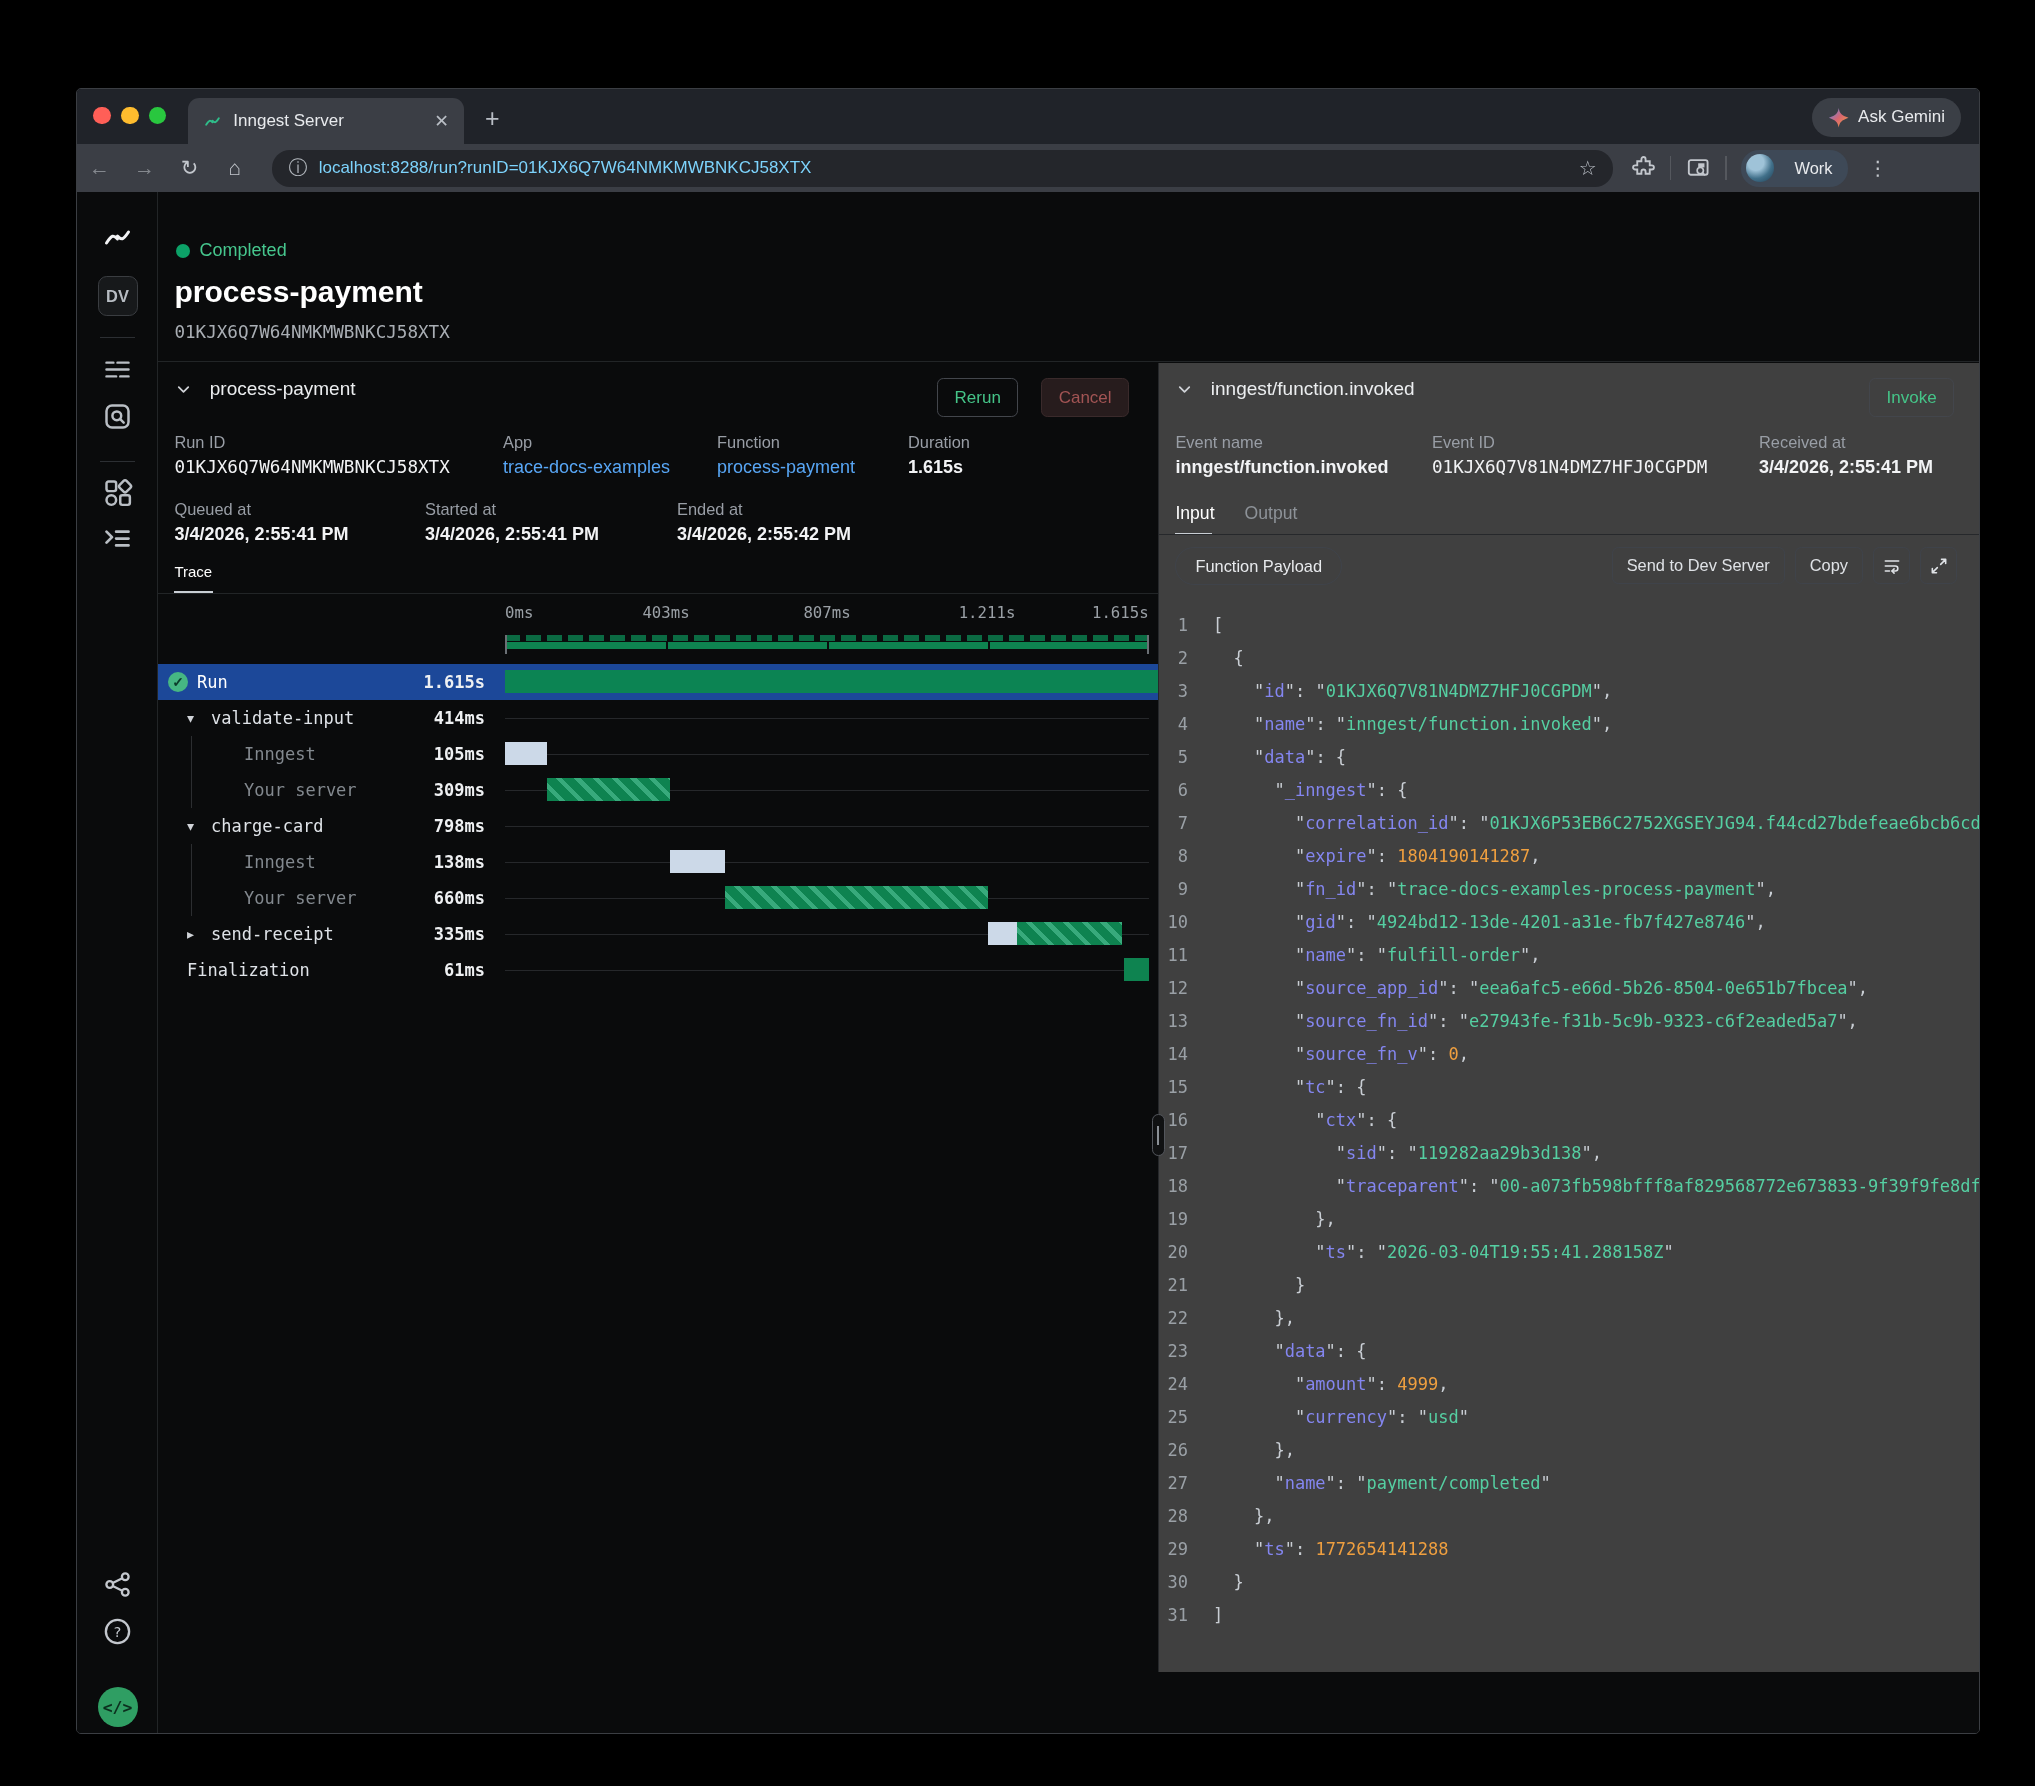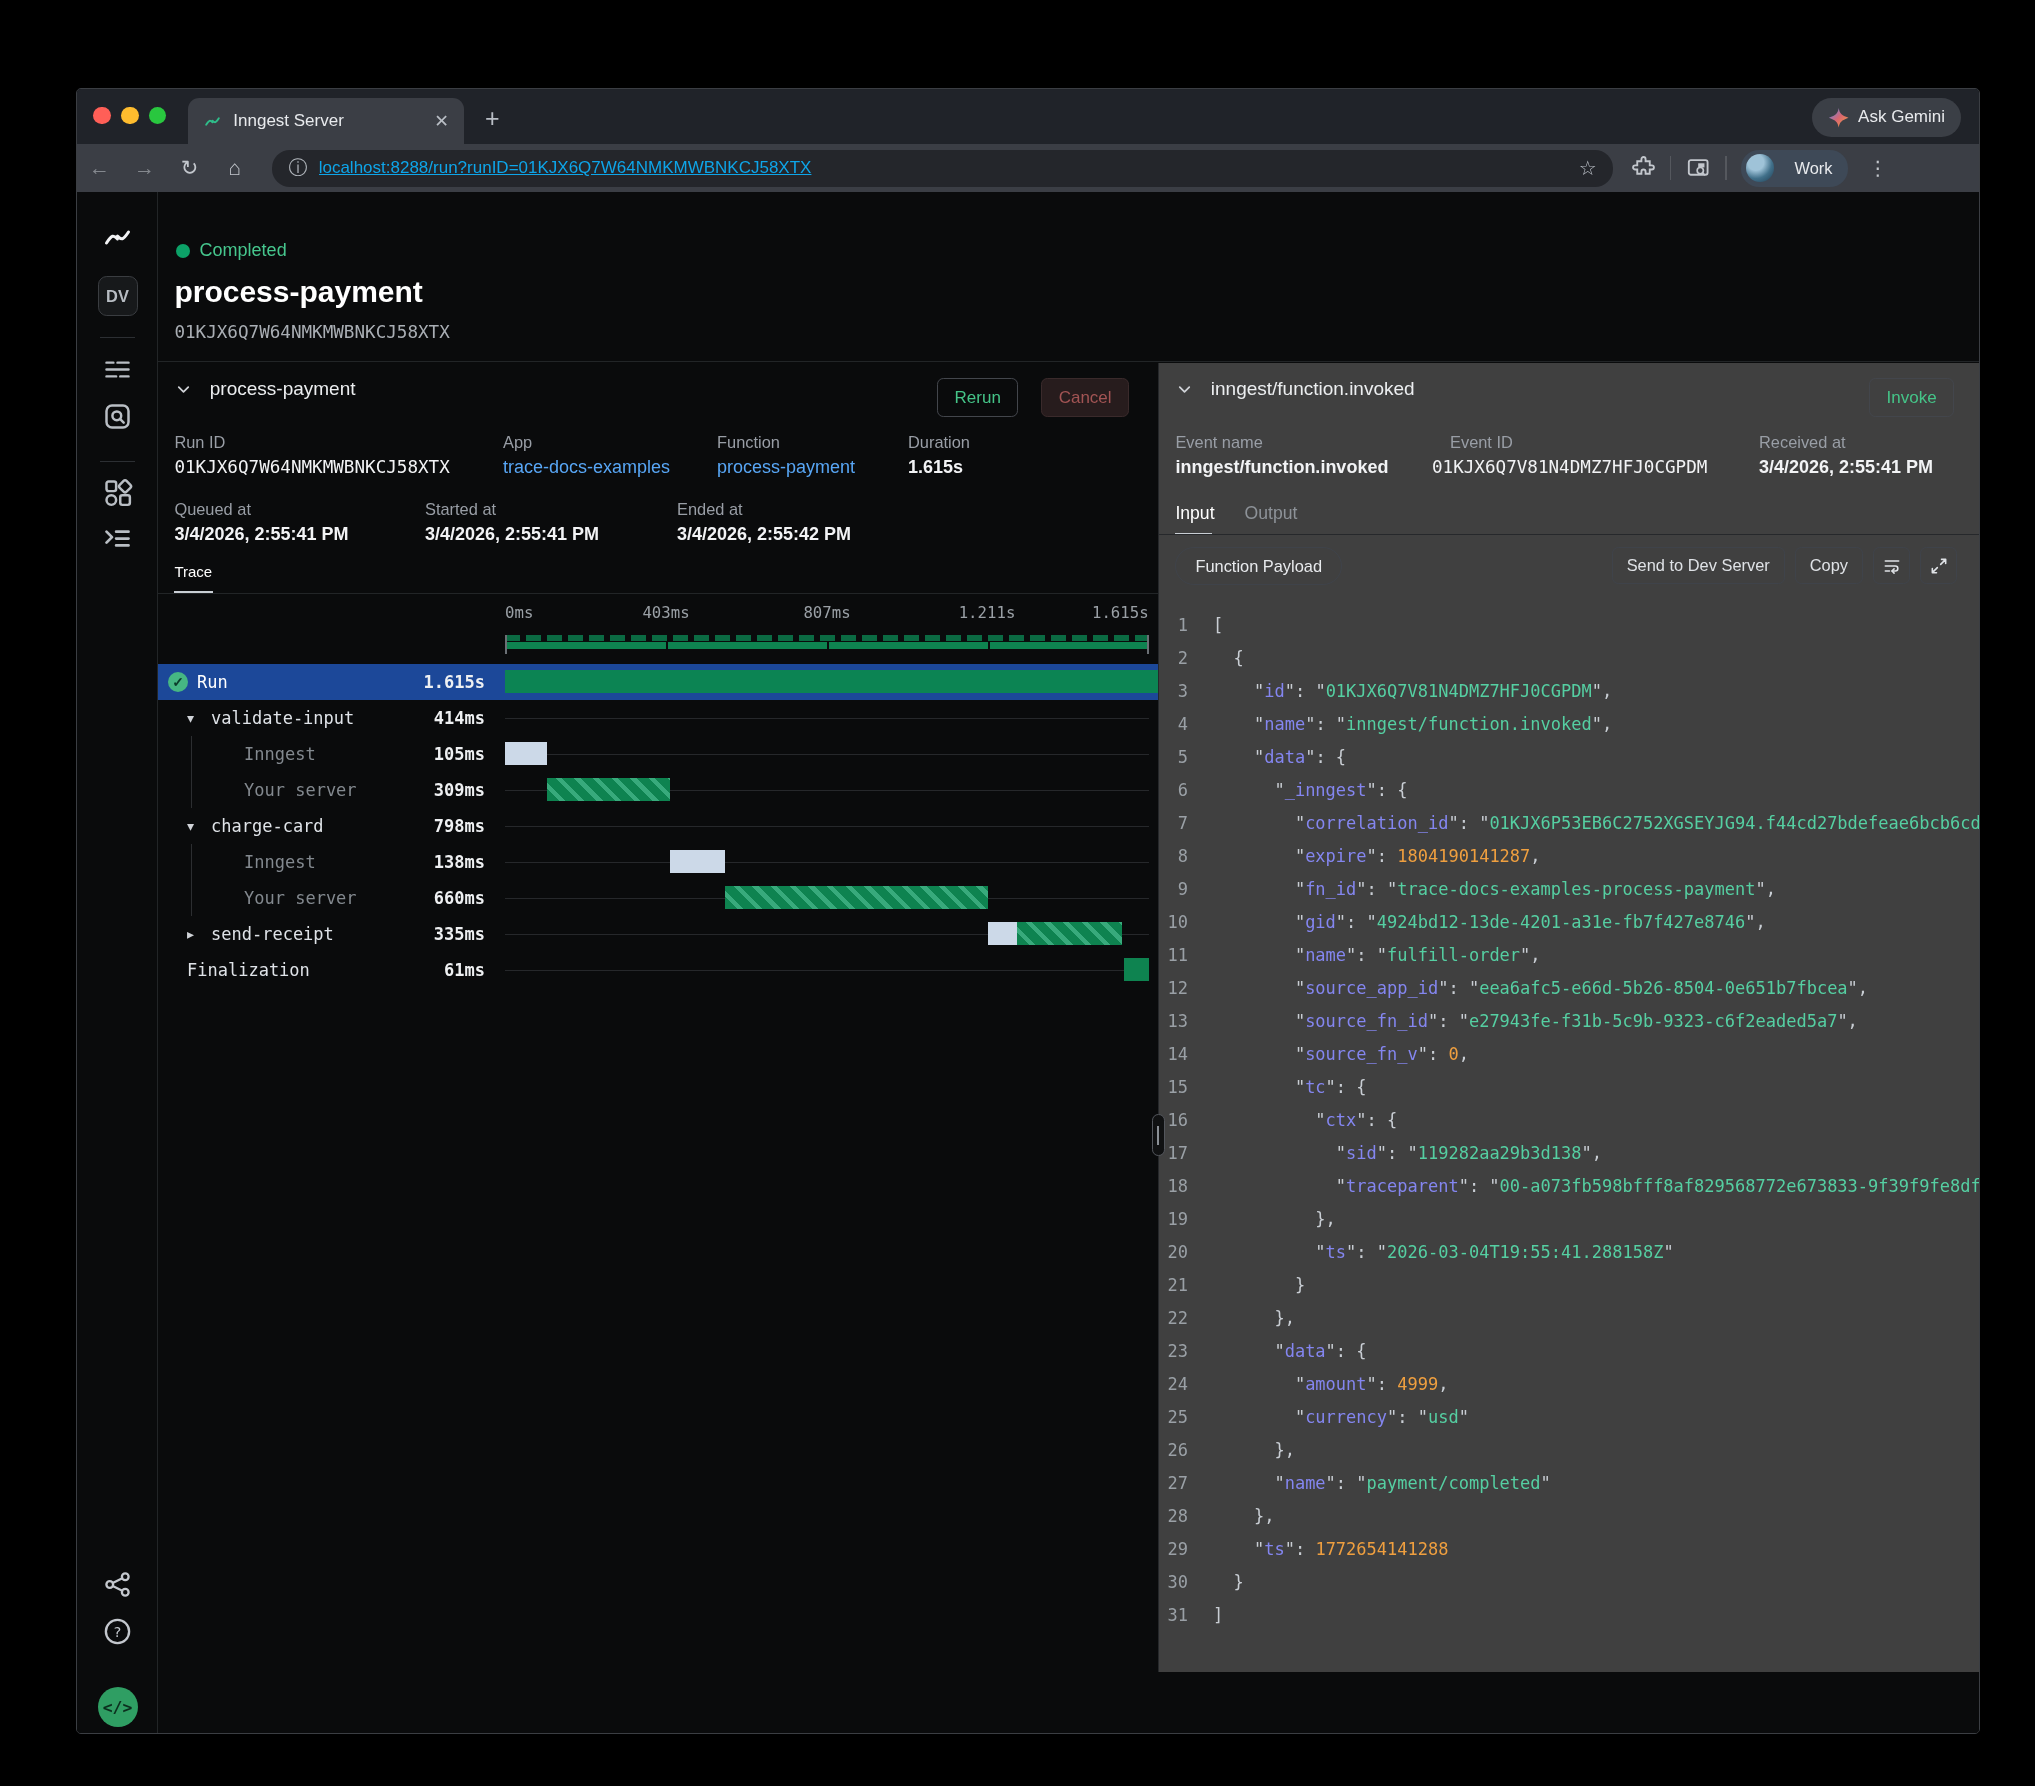--- a/index.html
+++ b/index.html
@@ -28,21 +28,21 @@
   .askgemini .label { font-size:17px; color:#e8eaed; }
 
   
   .toolbar { position:absolute; left:0; top:55px; right:0; height:48px; background:#3b3e45;
              display:flex; align-items:center; }
   .nav-ic { width:45px; text-align:center; font-size:21px; color:#c3c7cd; }
   .nav-ic.dim { color:#84888e; }
   .urlpill { position:relative; margin-left:15px; width:1341px; height:37px; border-radius:18px;
              background:#24262b; display:flex; align-items:center; padding:0 16.4px; gap:11.3px; }
   .urlpill .info { font-size:19px; color:#aeb3b9; }
-  .urlpill .url { font-size:17px; color:#0ea5e9; flex:1; white-space:nowrap; overflow:hidden;text-decoration:underline; }
+  .urlpill .url { font-size:17px; color:#7dd3fc; flex:1; white-space:nowrap; overflow:hidden; }
   .urlpill .star { font-size:20px; color:#b9bec5; }
   .tb-right { display:flex; align-items:center; margin-left:17.6px; gap:14px; }
   .tb-divider { width:1.3px; height:24px; background:#55585e; }
   .profile { height:37px; border-radius:18px; background:#3e4957; display:flex; align-items:center;
              padding:0 15px 0 5px; gap:21px; }
   .avatar { width:28px; height:28px; border-radius:50%;
             background:radial-gradient(circle at 35% 30%, #9fc3d8 0 30%, #41708a 60%, #1d3b50 100%); }
   .profile .label { font-size:16.4px; color:#e8eaed; }
   .kebab { font-size:20px; color:#c3c7cd; padding:0 6.3px; }
 
@@ -410,21 +410,21 @@
         <div class="event-panel">
           <div class="p-head">
             <svg class="chev-svg" viewBox="0 0 24 24">
               <path d="M6 9 l6 6 6 -6" fill="none" stroke="#d0d3d8" stroke-width="2.2" stroke-linecap="round" stroke-linejoin="round"></path>
             </svg>
             <span class="p-title">inngest/function.invoked</span>
           </div>
           <div class="btn green" style="position:absolute; top:15px; right:27px;">Invoke</div>
 
           <span class="meta-label" style="left:16.4px;  top:70px">Event name</span>
-          <span class="meta-label" style="left:291px; top:70px">Event ID</span>
+          <span class="meta-label" style="left:273px; top:70px">Event ID</span>
           <span class="meta-label" style="left:600px; top:70px">Received at</span>
           <span class="meta-value" style="left:16.4px;  top:94px">inngest/function.invoked</span>
           <span class="meta-value mono" style="left:273px; top:94px">01KJX6Q7V81N4DMZ7HFJ0CGPDM</span>
           <span class="meta-value" style="left:600px; top:94px">3/4/2026, 2:55:41 PM</span>
 
           <div class="ep-tabs">
             <span class="ep-tab active">Input</span>
             <span class="ep-tab">Output</span>
           </div>
           <div class="ep-tabborder"></div>

